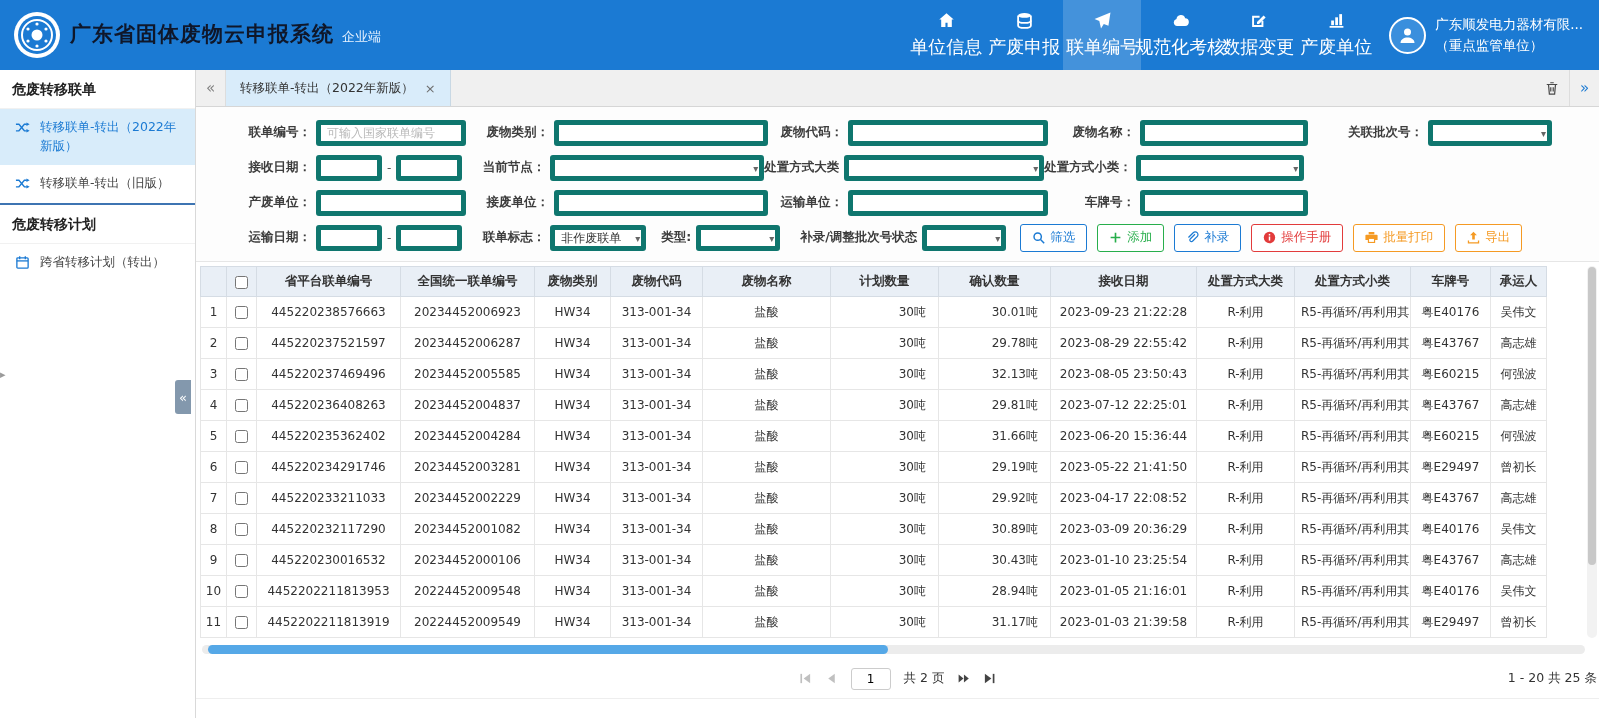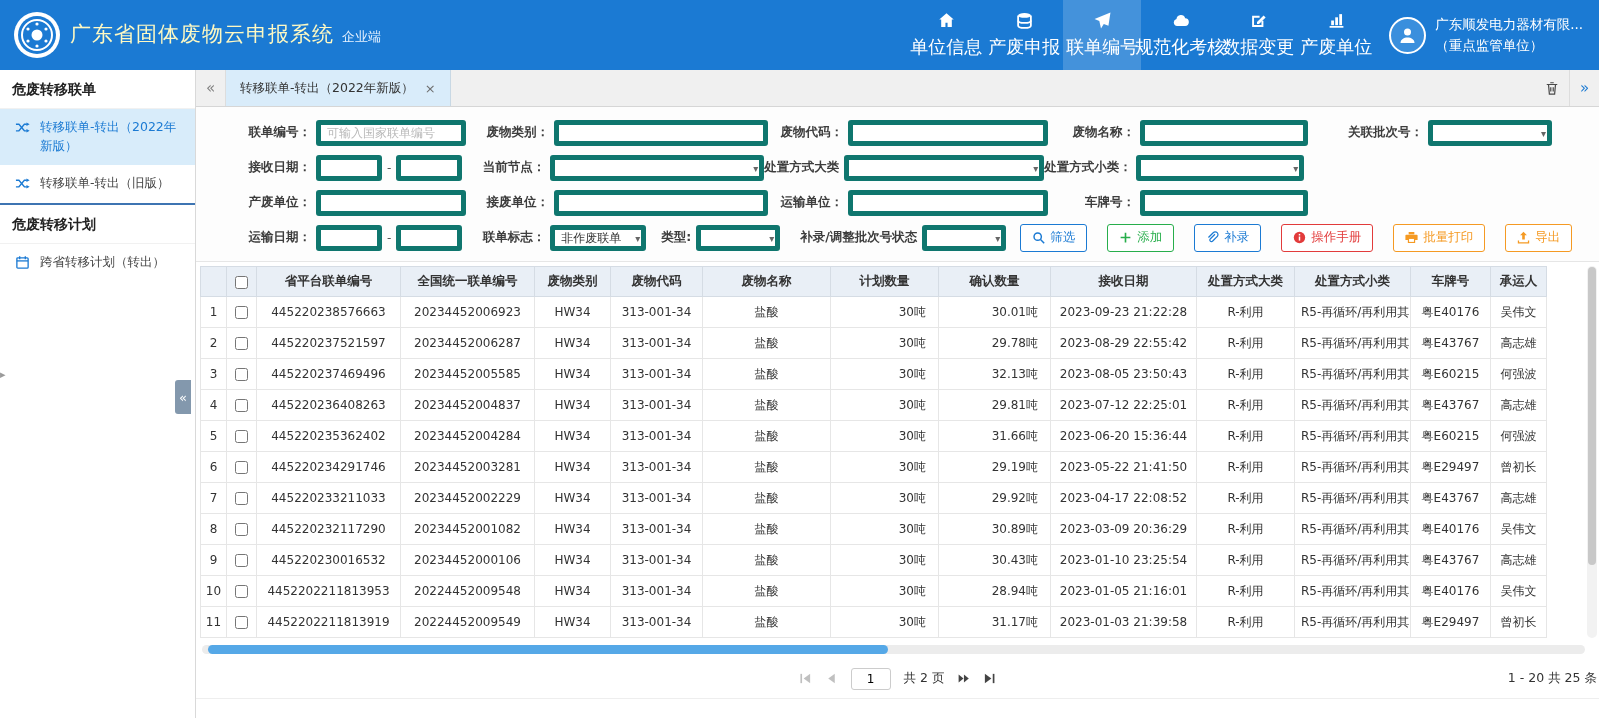--- a/index.html
+++ b/index.html
@@ -4,21 +4,21 @@
 <style>
   * { box-sizing: border-box; margin: 0; padding: 0; }
   html,body { width:1599px; height:718px; overflow:hidden; }
   body { font-family:"DejaVu Sans","Liberation Sans",sans-serif; font-size:12px; color:#333; background:#fff; position:relative; }
 
   
   .app-header { height:70px; background:#1b7ad3; display:flex; align-items:center; padding-left:14px; }
   .logo { width:46px; height:46px; border-radius:50%; background:#fff; display:flex; align-items:center; justify-content:center; margin-right:10px; flex:0 0 46px; }
   .logo svg { width:40px; height:40px; }
   .brand { display:flex; align-items:flex-end; }
-  .app-title { color:#fef9c3; font-size:21px; font-weight:normal; letter-spacing:1px; line-height:1.2; }
+  .app-title { color:#0f172a; font-size:21px; font-weight:bold; letter-spacing:1px; line-height:1.2; }
   .app-subtitle { color:#e8f3ff; font-size:13px; margin:0 0 2px 8px; }
   .top-nav { display:flex; margin-left:auto; height:100%; }
   .nav-item { width:78px; height:100%; display:flex; flex-direction:column; align-items:center; justify-content:center; gap:6px; color:#fff; cursor:pointer; }
   .nav-item.active { background:rgba(255,255,255,.18); }
   .nav-icon svg { width:17px; height:17px; fill:#fff; display:block; }
   .nav-label { font-size:18px; white-space:nowrap; }
   .user-box { display:flex; align-items:center; gap:9px; padding:0 16px 0 14px; color:#fff; }
   .avatar { width:37px; height:37px; border-radius:50%; border:2px solid #fff; background:#3a8fdd; display:flex; align-items:center; justify-content:center; flex:0 0 37px; }
   .avatar svg { width:21px; height:21px; fill:#fff; }
   .user-meta { font-size:13.5px; line-height:1.55; white-space:nowrap; }
@@ -61,21 +61,21 @@
   .w-l2{width:88px}.w-c2{width:214px}
   .w-l3{width:80px}.w-c3{width:200px}
   .w-l4{width:92px}.w-c4{width:168px}
   .w-l5{width:120px}.w-c5{width:124px}
   .w-date{width:66px}
   .w-lflag{width:88px}.w-cflag{width:96px}
   .w-ltype{width:50px}.w-ctype{width:84px}
   .w-lbatch{width:142px; padding-left:10px;}.w-cbatch{width:84px}
   .date-sep { padding:0 5px; color:#555; }
 
-  .btn-bar { display:flex; gap:20px; margin-left:14px; }
+  .btn-bar { display:flex; gap:10px; margin-left:14px; }
   .btn { height:28px; display:inline-flex; align-items:center; gap:5px; padding:0 11px; background:#fff; border:1px solid; border-radius:3px; font-size:12.5px; cursor:pointer; white-space:nowrap; font-family:inherit; }
   .btn svg { width:13px; height:13px; display:block; }
   .btn-blue { color:#1b7ad3; border-color:#1b7ad3; }
   .btn-green { color:#27ae4b; border-color:#27ae4b; }
   .btn-red { color:#e23b3b; border-color:#e23b3b; }
   .btn-orange { color:#f59a23; border-color:#f59a23; }
 
   
   .table-flex { display:flex; margin:4px 2px 0 4px; }
   .table-zone { width:1346px; }

